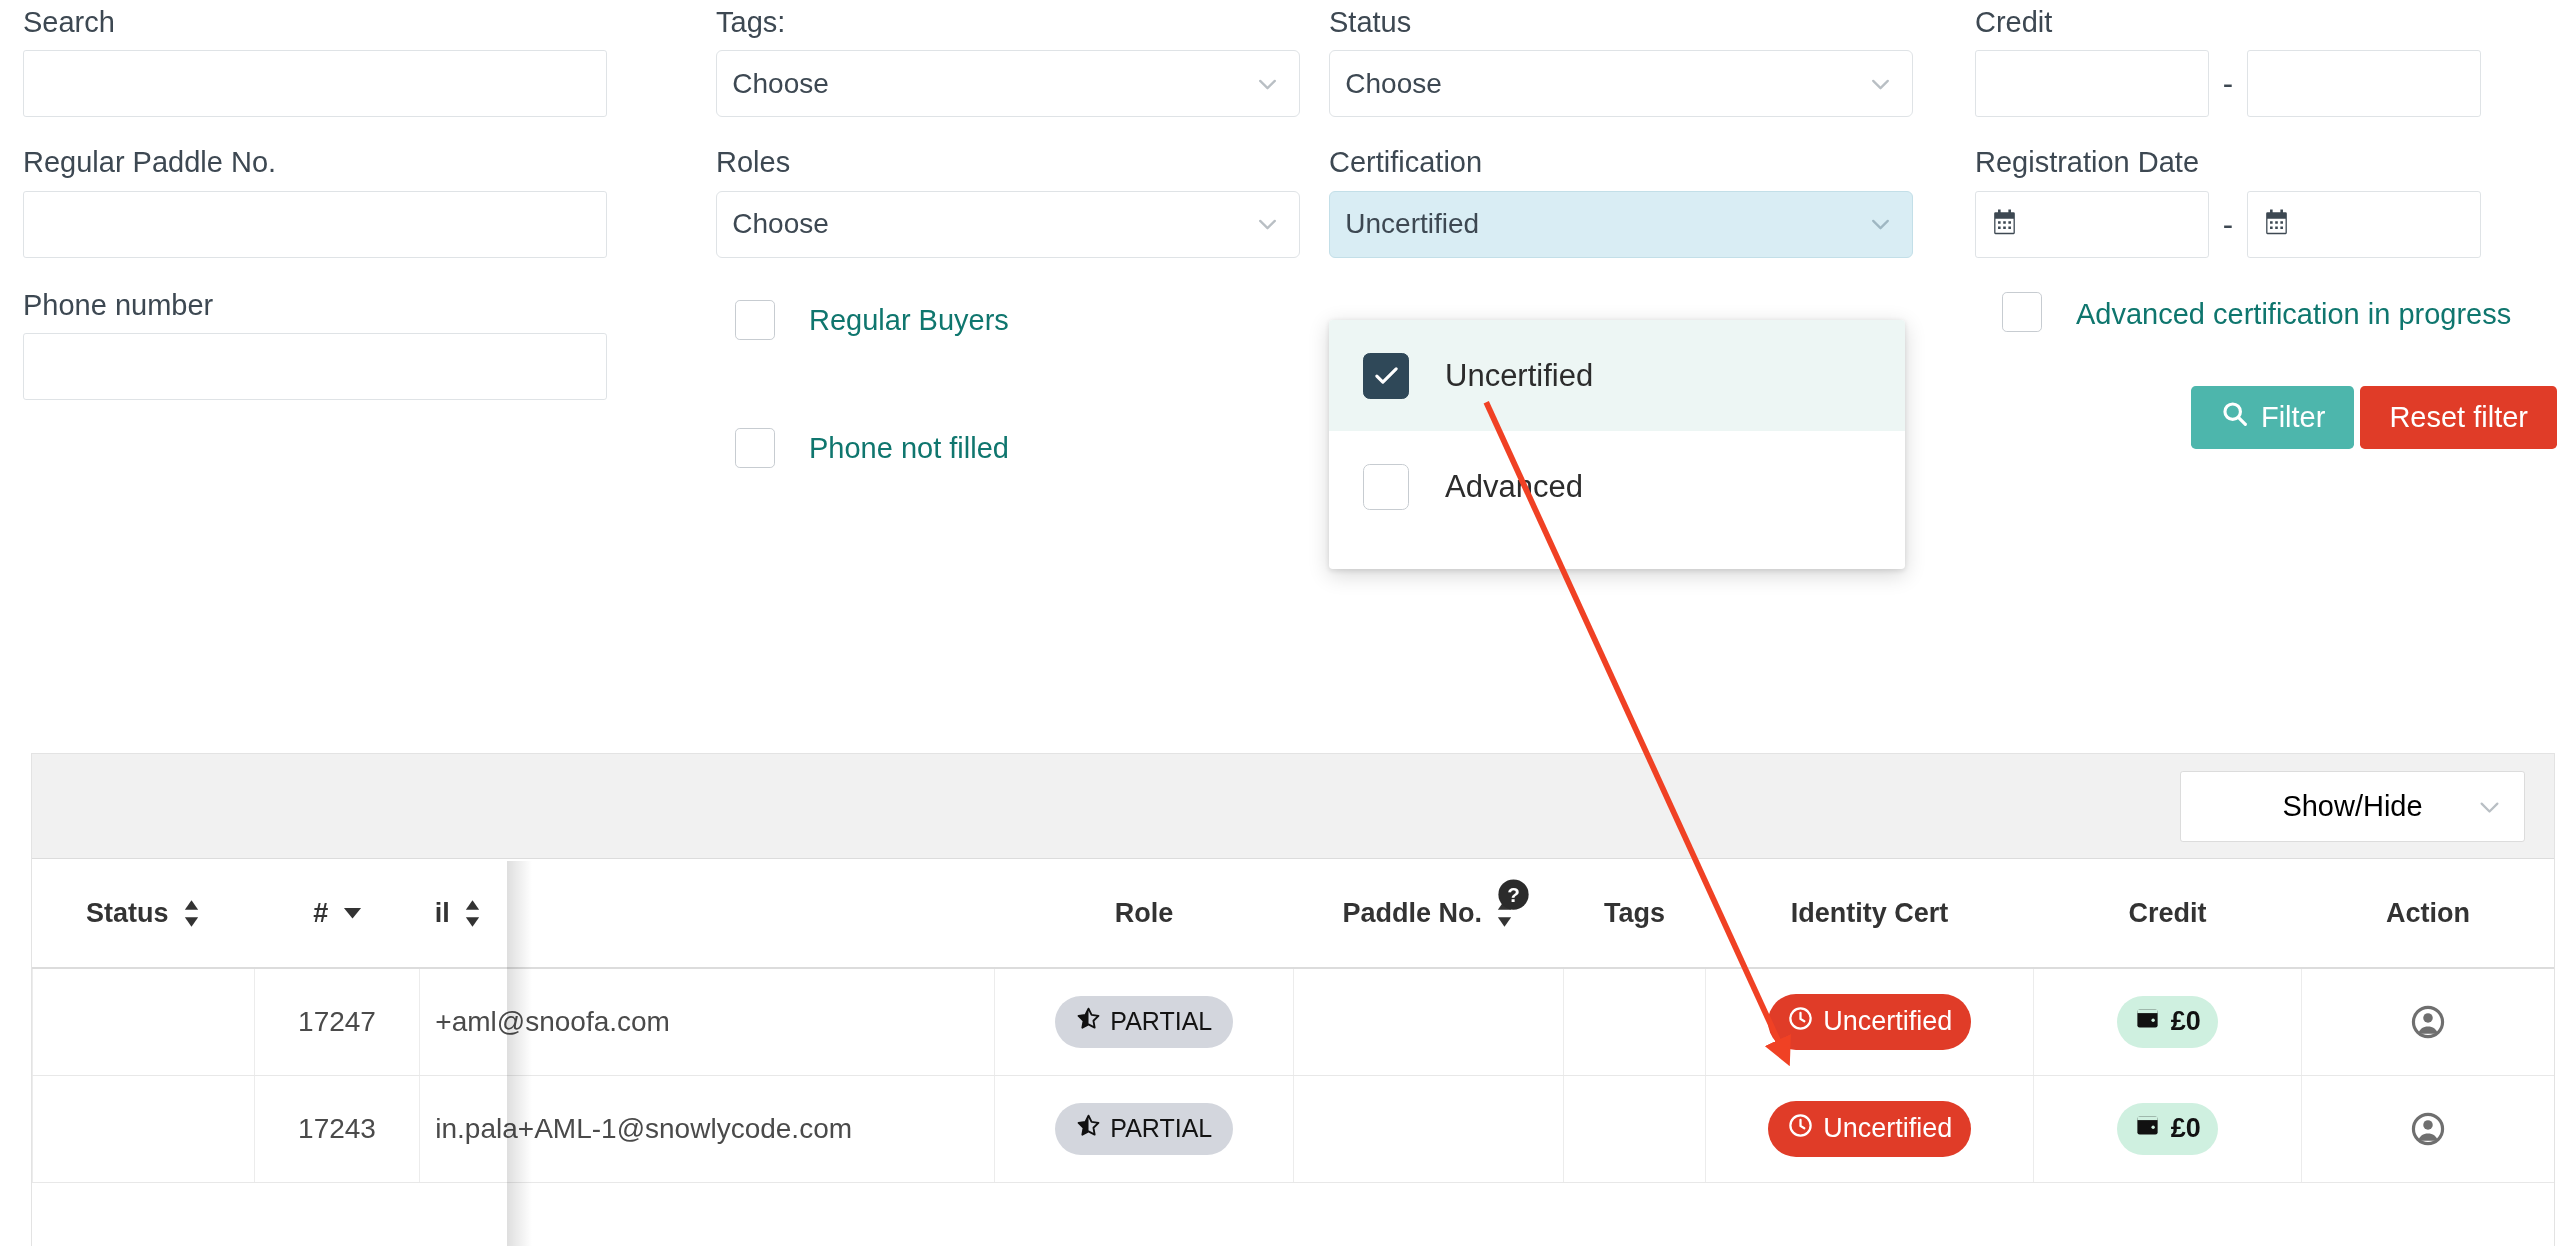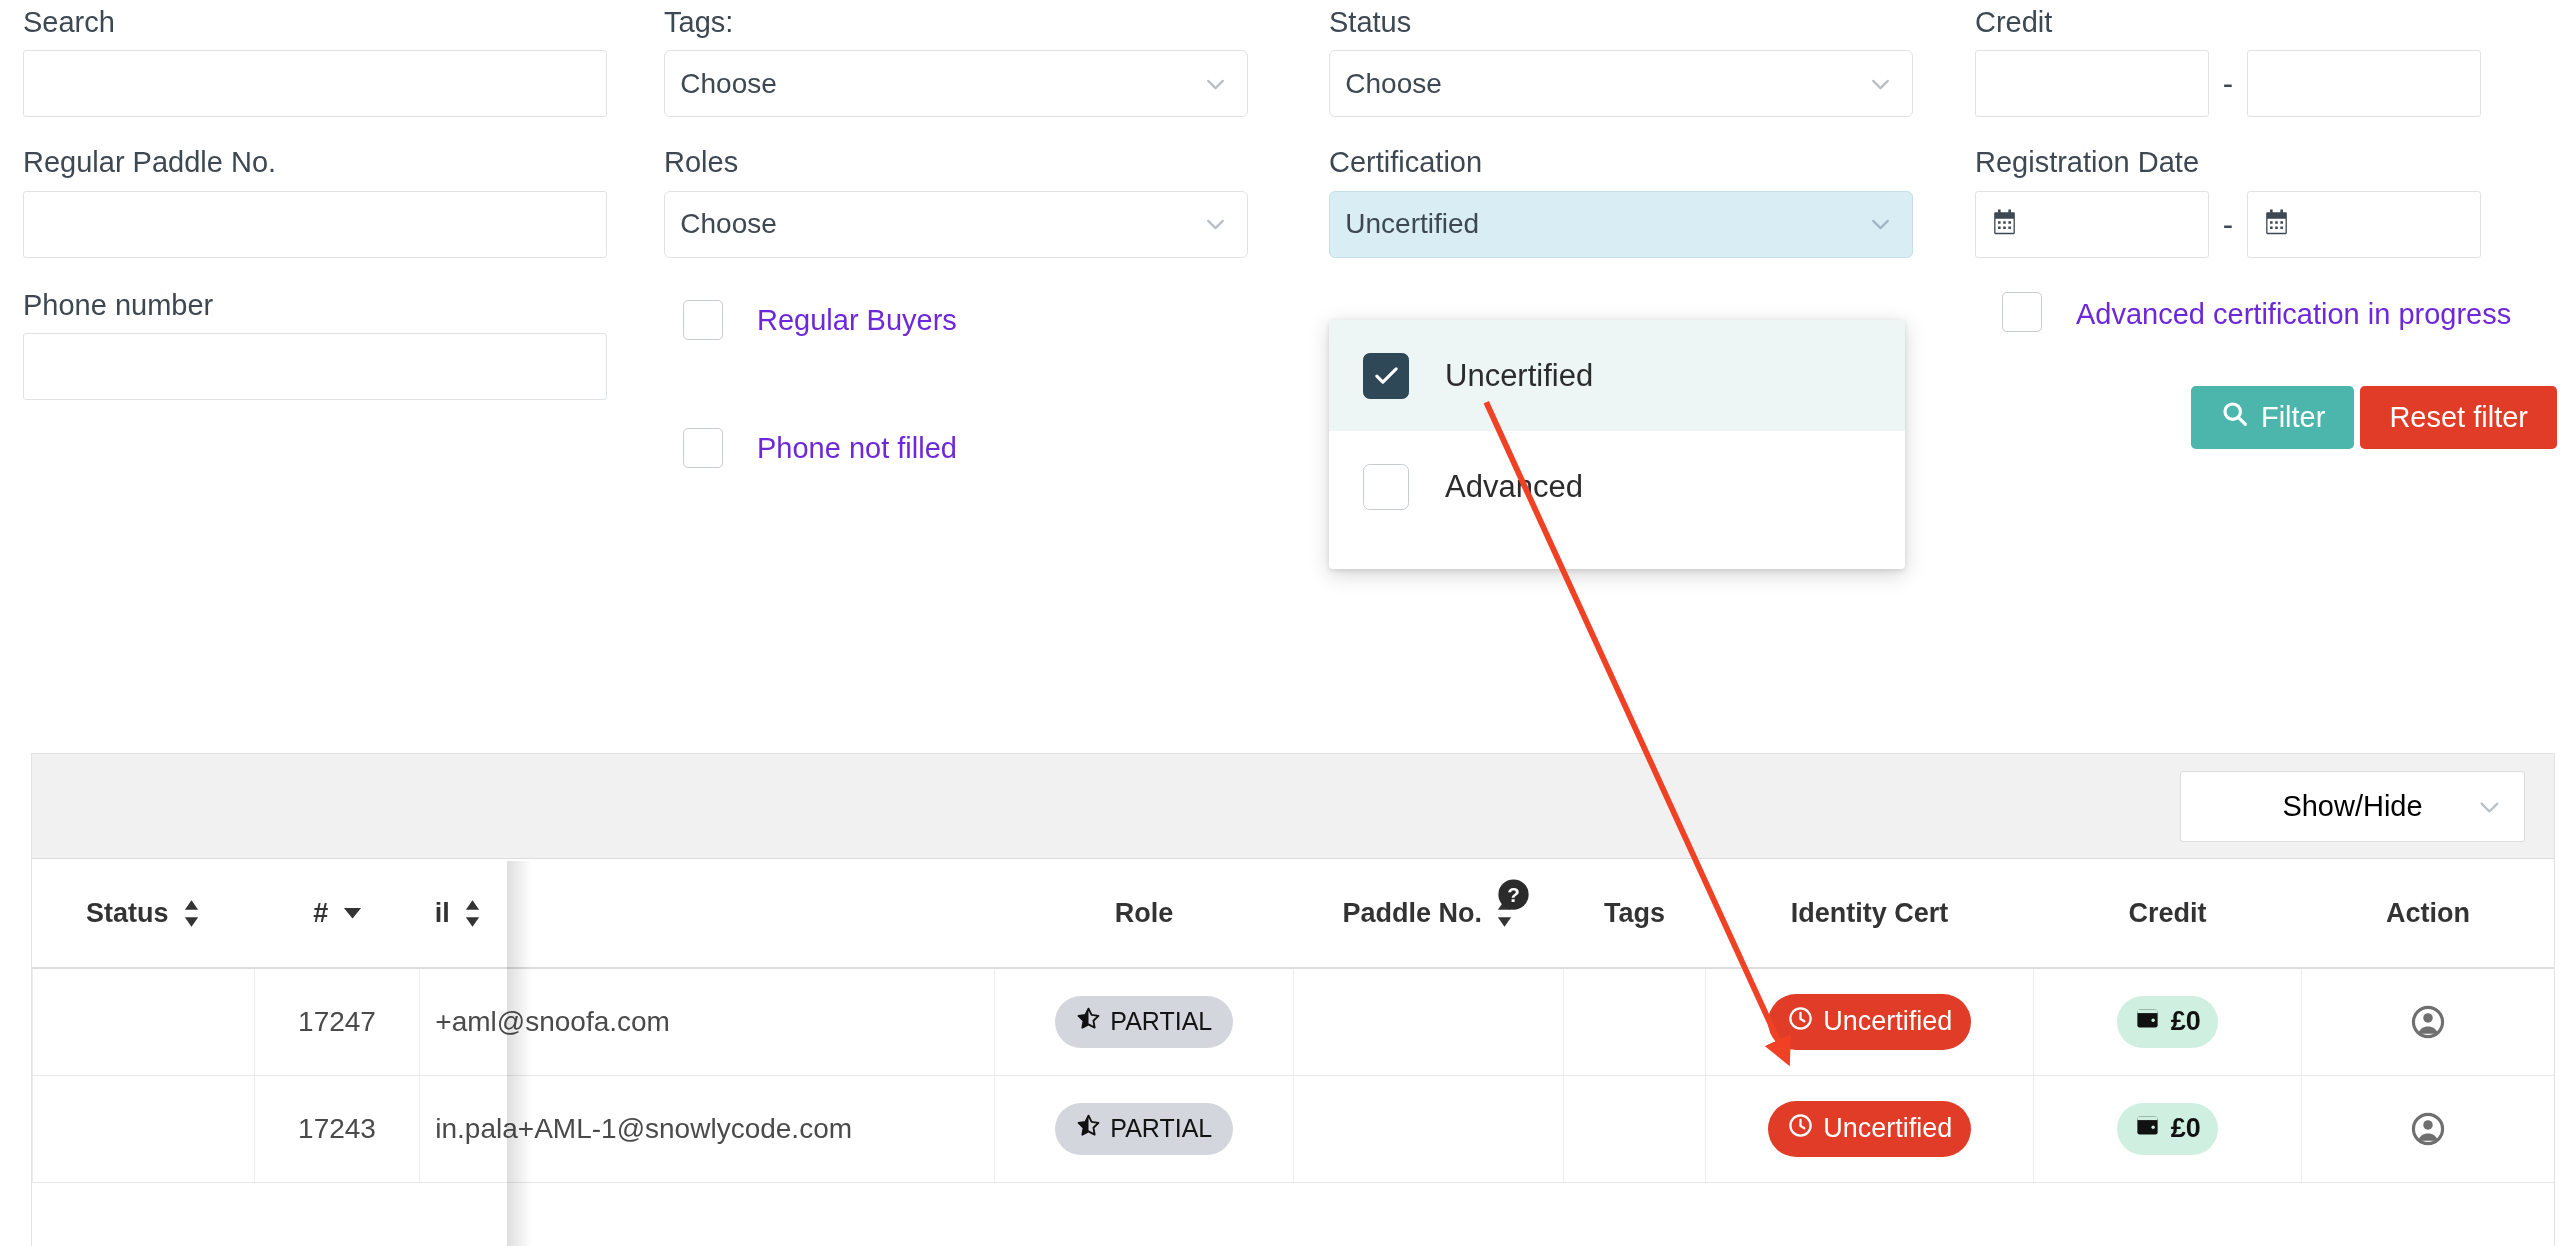--- a/index.html
+++ b/index.html
@@ -79,21 +79,21 @@
   .cb-box {
     width: 40px; height: 40px;
     border: 1.9px solid #c7ccd1;
     border-radius: 4.8px;
     background: #fff;
     flex: 0 0 auto;
     cursor: pointer;
   }
   .cb-label {
     font-size: 29px;
-    color: #6d28d9;
+    color: #0f766e;
     line-height: 40px;
     margin-left: 34px;
   }
   .cb-label.wrap { line-height: 44px; max-width: 536px; }
 
   
   .date-input {
     background: #fff;
     border: 1.9px solid #dfe3e6;
     border-radius: 2.9px;
@@ -311,21 +311,21 @@
       <div style="margin-top:11.5px;">
         <input class="text-input" type="text" placeholder="" style="">
       </div>
 
       <div class="field-label" style="margin-top:31px;">Phone number</div>
       <div style="margin-top:11.5px;">
         <input class="text-input" type="text" placeholder="" style="">
       </div>
     </div>
 
-    <div class="col" style="left:664px; top:5.7px; width:584px;">
+    <div class="col" style="left:716px; top:5.7px; width:584px;">
       <div class="field-label">Tags:</div>
       <div style="margin-top:11.5px;">
         <div class="select-box">
           <span>Choose</span>
           <span class="select-caret">
             <svg viewBox="0 0 24 24" width="25" height="25">
                 <path d="M5 9l7 7 7-7" fill="none" stroke="#b9bfc4" stroke-width="2.2" stroke-linecap="round" stroke-linejoin="round"></path>
               </svg>
           </span>
         </div>

